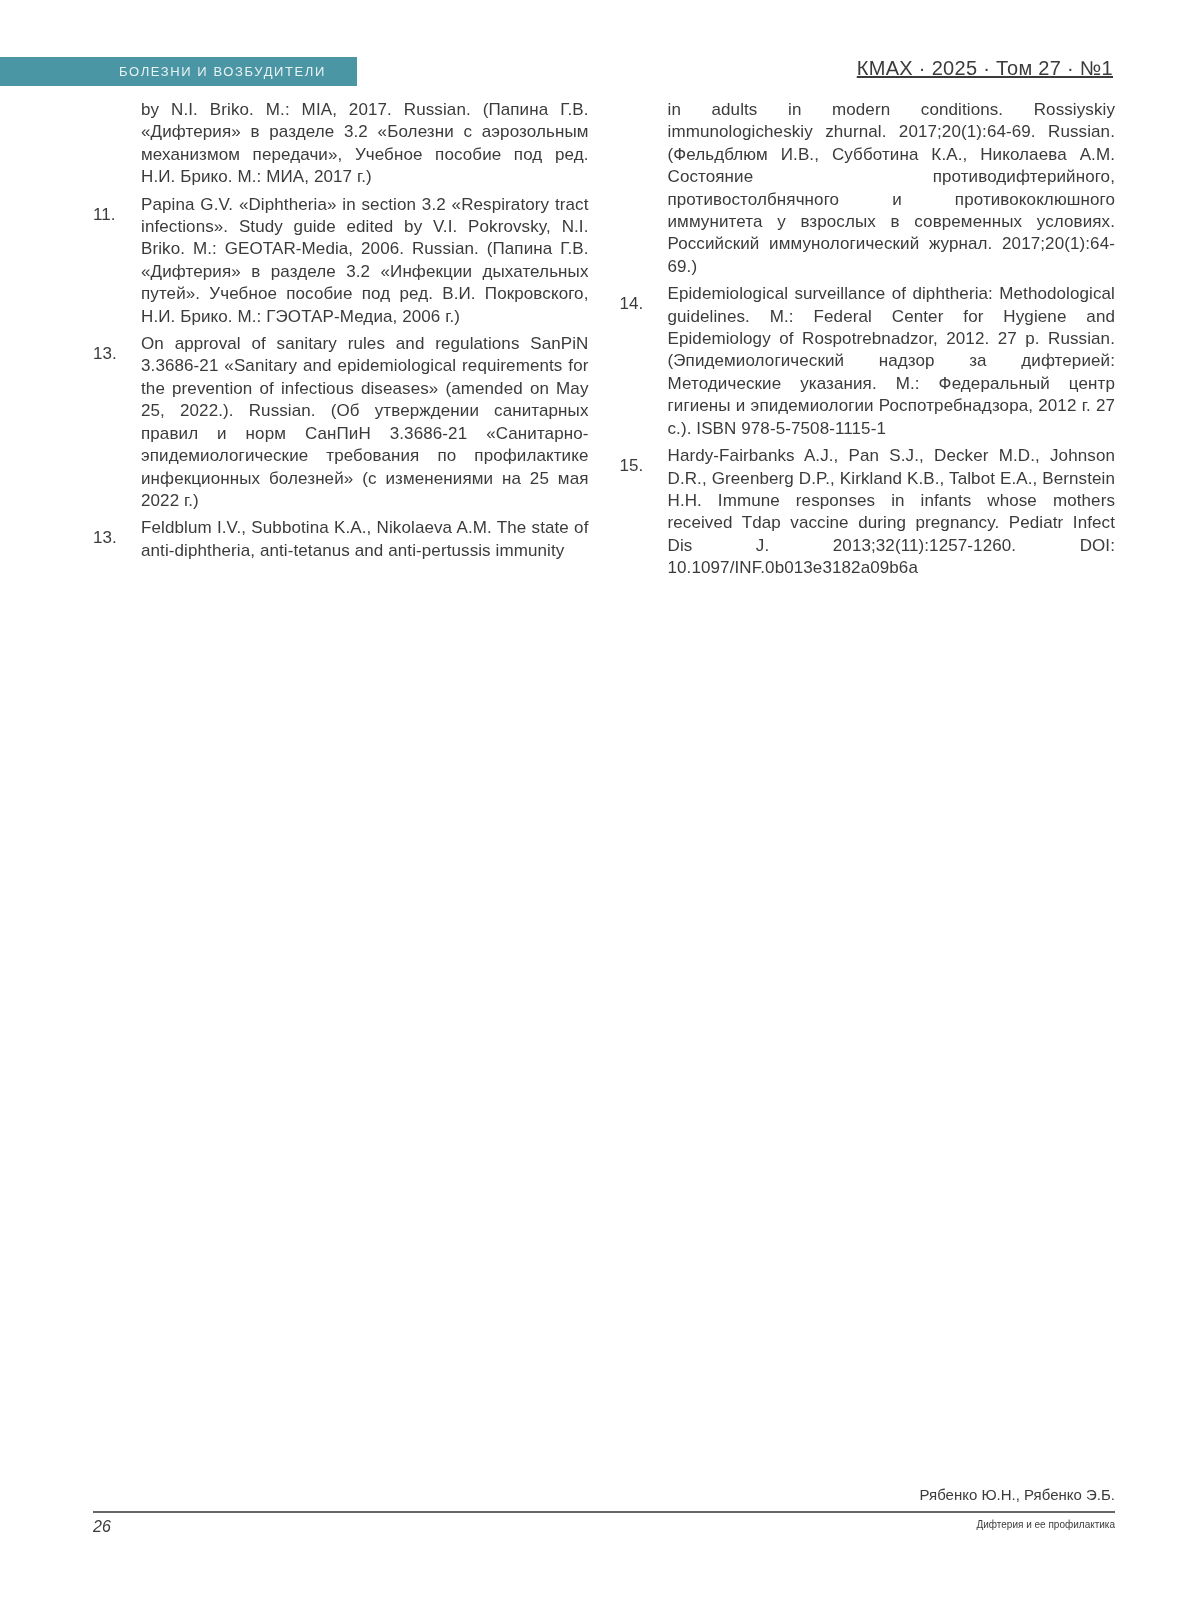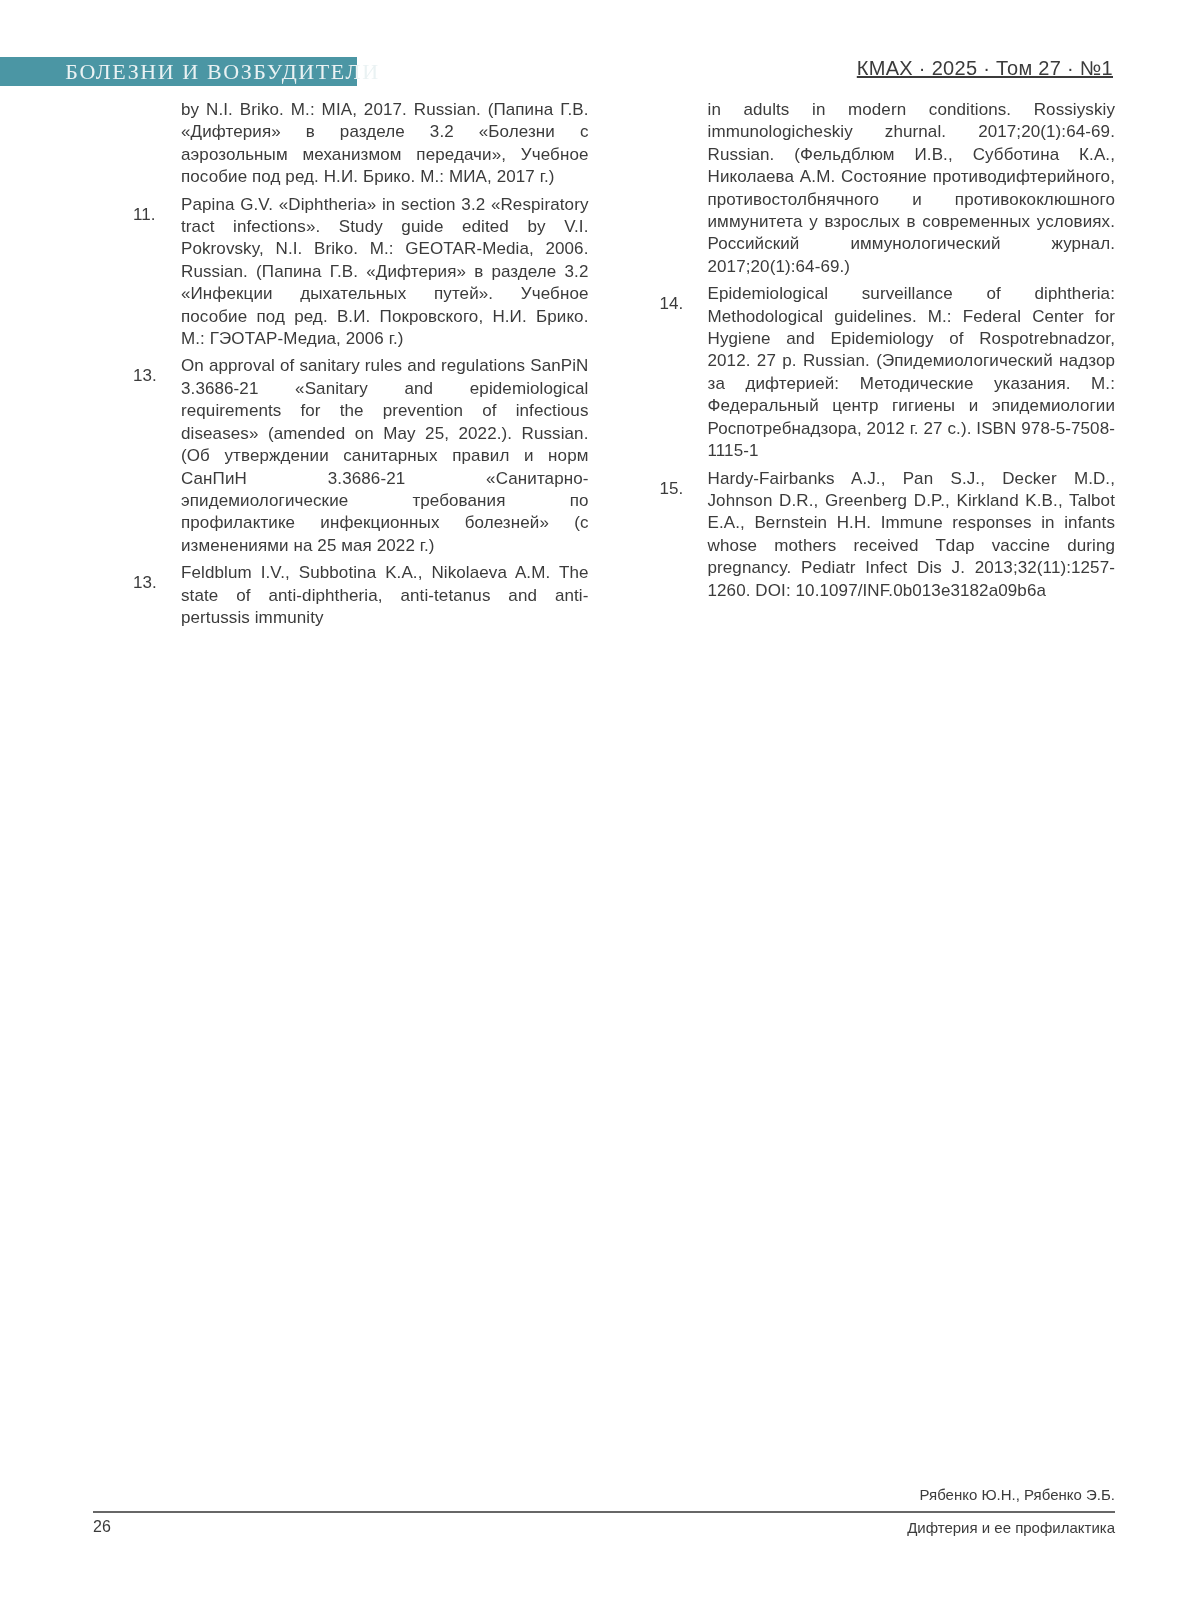--- a/index.html
+++ b/index.html
@@ -25,22 +25,22 @@
     position:absolute;
     left:0; top:57px;
     width:357px; height:29px;
     background:var(--section-band);
     display:flex;
     align-items:center;
     justify-content:center;
     padding-left:88px;
   }
   .section-band span{
-    font-family:Liberation Serif, serif;
-    font-size:22px;
+    font-family:Liberation Sans, sans-serif;
+    font-size:13px;
     letter-spacing:1.6px;
     color:var(--band-text);
     white-space:nowrap;
   }
   .journal-ref{
     position:absolute;
     top:57px;
     right:87px;
     font-size:20px;
     letter-spacing:0.3px;
@@ -51,21 +51,21 @@
 
   
   .columns{
     position:absolute;
     top:99px;
     left:93px;
     width:1022px;
     display:flex;
     gap:31px;
   }
-  .col{ flex:1 1 0;margin-left:40px; }
+  .col{ flex:1 1 0; }
   .ref{
     position:relative;
     padding-left:48px;
     margin:0 0 5px 0;
     font-size:17px;
     line-height:22.4px;
     letter-spacing:0.1px;
   }
   .ref .num{
     position:absolute;
@@ -95,26 +95,27 @@
     border:none;
     border-top:2px solid var(--rule-color);
     margin:0;
   }
   .footer-pageno{
     position:absolute;
     top:1518px;
     left:93px;
     font-size:16px;
     color:var(--body-text);
+    font-style:italic;
   }
   .footer-title{
     position:absolute;
     top:1519px;
     right:85px;
-    font-size:15px;
+    font-size:10px;
     color:var(--body-text);
     white-space:nowrap;
   }
 </style>
 </head>
 <body>
 
 <div class="page">
 
   <div class="section-band">

